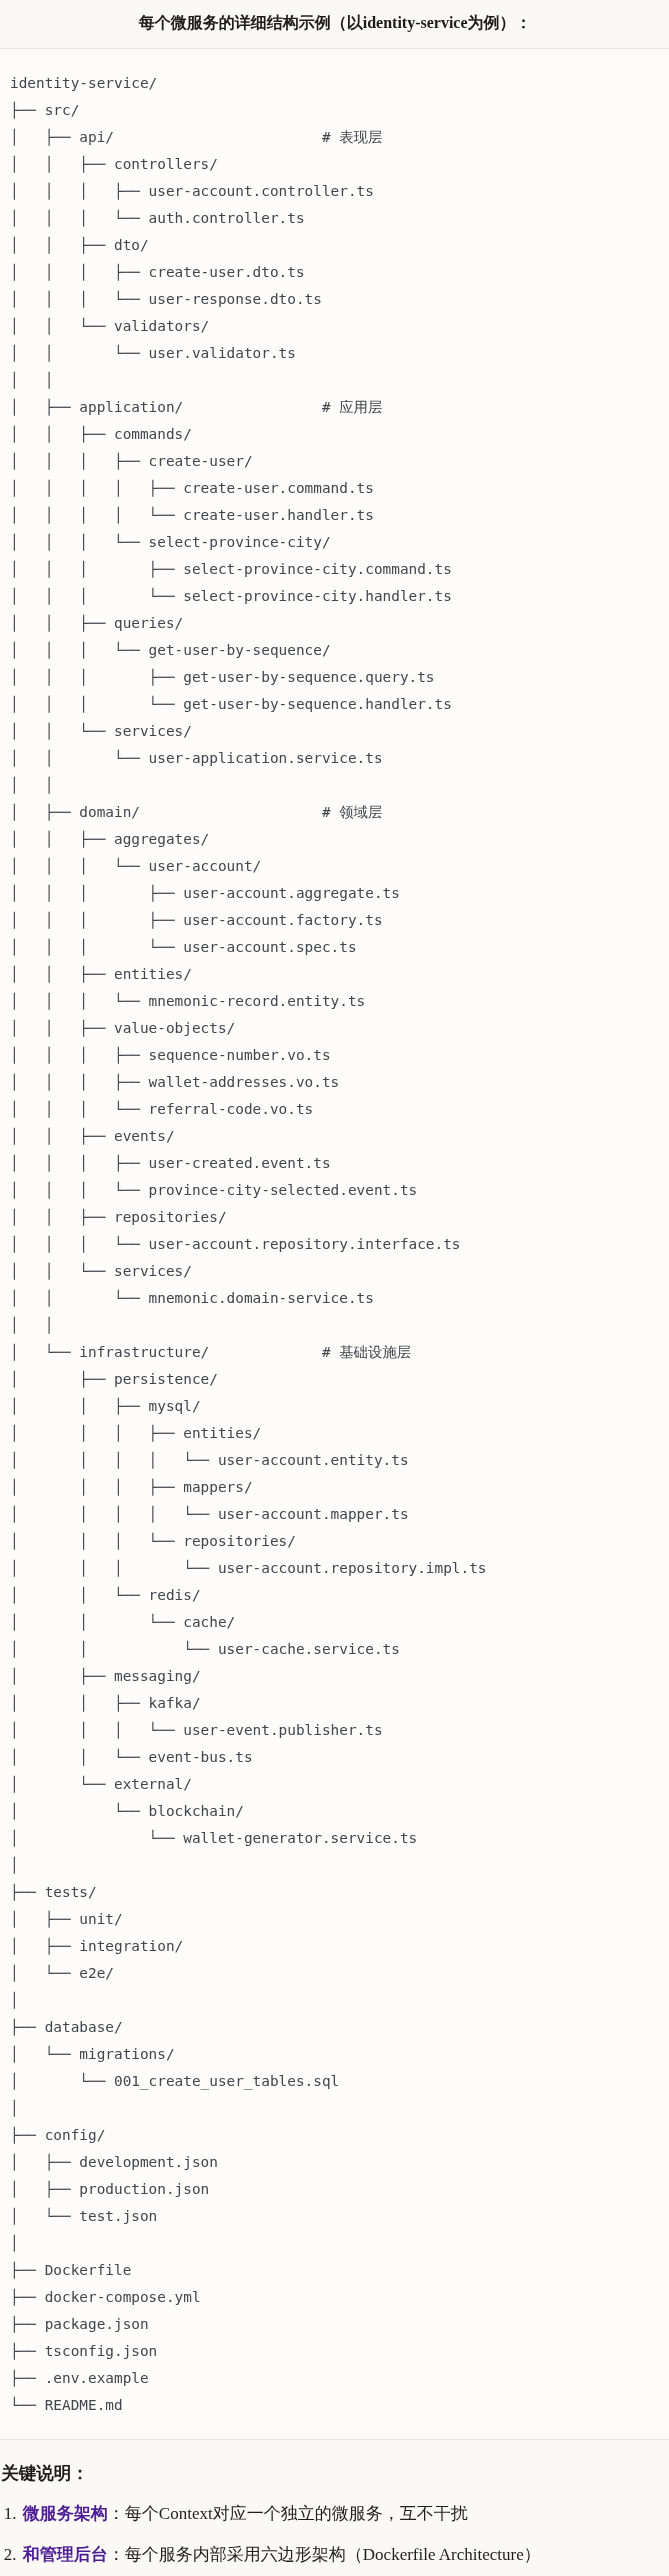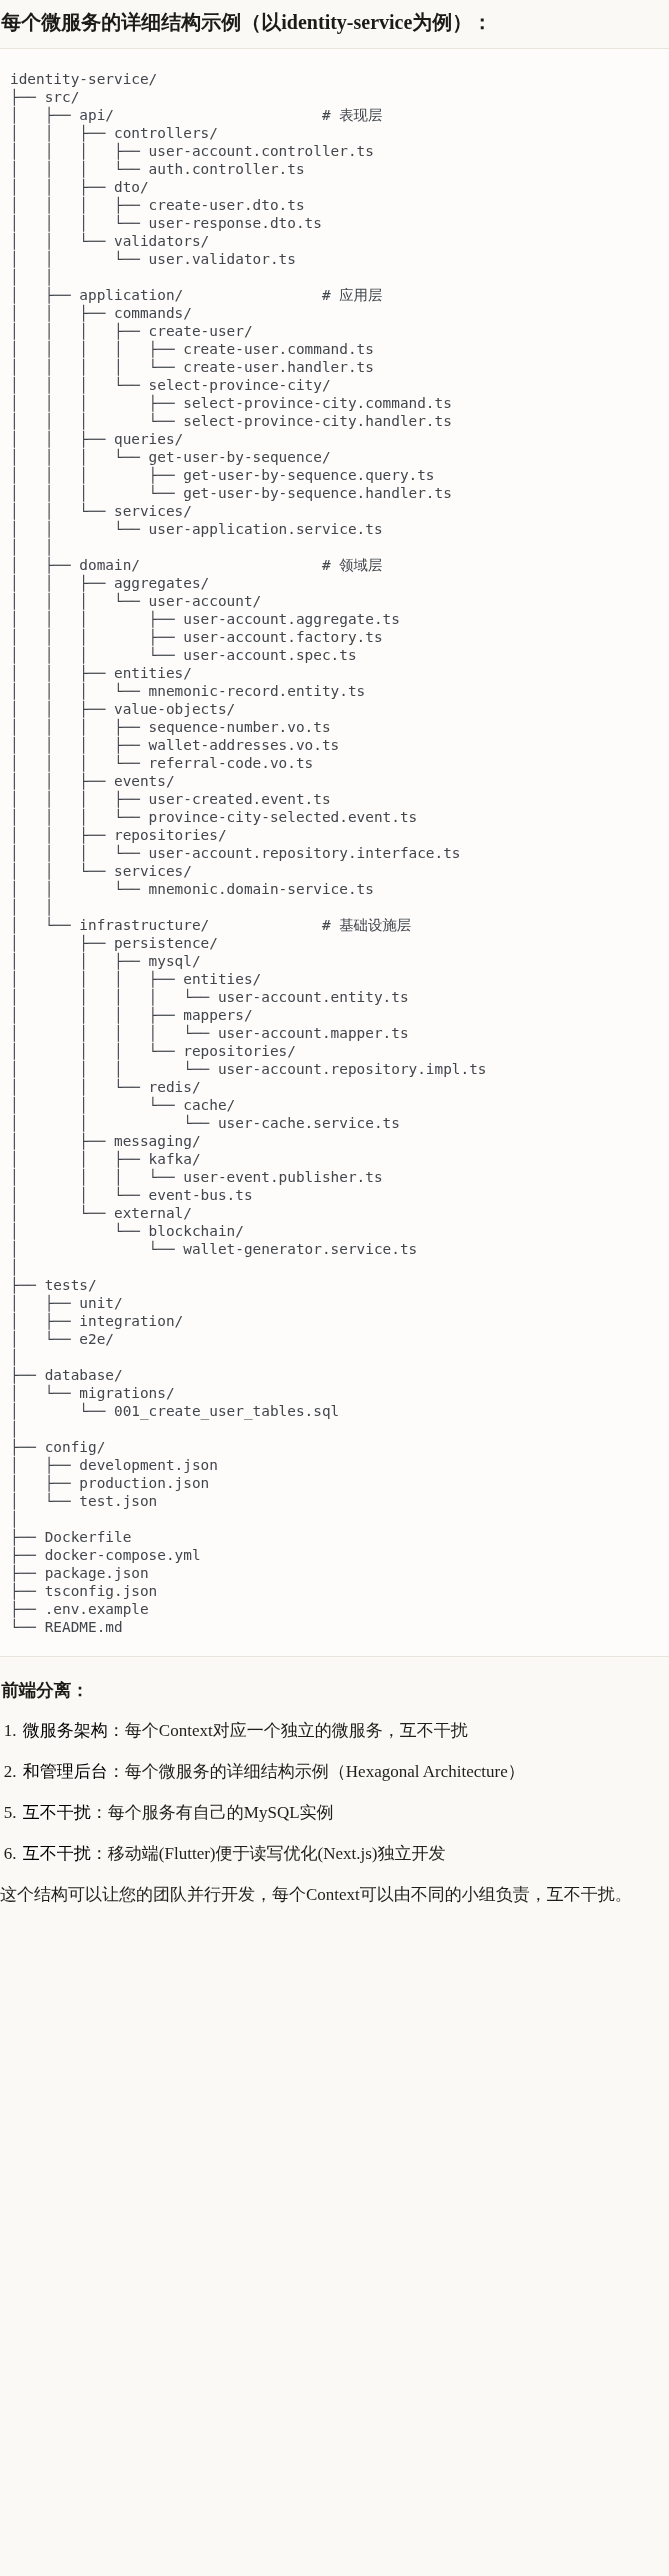--- a/index.html
+++ b/index.html
@@ -13,39 +13,40 @@
   html,body{margin:0;padding:0;}
   body{
     width:669px;height:2576px;overflow:hidden;
     background:var(--page-bg);
     color:var(--text);
     font-family:"Liberation Serif", serif;
     padding-top:7.5px;
   }
   .title{
     margin:0 0 0 1.3px;
-    font-size:20px;
+    font-size:16px;
     line-height:29px;
     font-weight:700;
     color:#1c1b18;
     font-family:"Liberation Serif", serif;
+    text-align:center;
   }
   .code-block{
     margin-top:11.3px;
     width:100%;
     background:var(--code-bg);
     border-top:0.6px solid var(--border);
     border-bottom:0.6px solid var(--border);
   }
   .tree{
     margin:0;
     padding:21px 10px 20.6px 10px;
     font-family:"DejaVu Sans Mono", monospace;
     font-size:14.4px;
-    line-height:18px;
+    line-height:27px;
     color:var(--code-text);
     white-space:pre;
   }
   .notes-heading{
     margin:19px 0 0 1.3px;
     font-size:17.5px;
     line-height:29px;
     font-weight:700;
     color:#1c1b18;
   }
@@ -57,22 +58,22 @@
   .note-item{
     font-size:17px;
     line-height:26px;
     margin:0 0 15px 0;
   }
   .note-num{
     display:inline-block;
     margin-right:6.3px;
   }
   .note-label{
-    font-weight:400;
-    color:#000000;
+    font-weight:700;
+    color:#4c1d95;
   }
   .closing{
     margin:13.8px 0 0 0;
     font-size:17px;
     line-height:26px;
   }
 </style>
 </head>
 <body>
 
@@ -163,29 +164,29 @@
 │   └── test.json
 │
 ├── Dockerfile
 ├── docker-compose.yml
 ├── package.json
 ├── tsconfig.json
 ├── .env.example
 └── README.md</pre>
   </div>
 
-  <h3 class="notes-heading">前端分离：</h3>
+  <h3 class="notes-heading">关键说明：</h3>
 
   <ol class="notes-list">
 
   <li class="note-item">
       <span class="note-num">1.</span><strong class="note-label">微服务架构</strong><span class="note-text">：每个Context对应一个独立的微服务，互不干扰</span>
     </li>
       <li class="note-item">
-      <span class="note-num">2.</span><strong class="note-label">和管理后台</strong><span class="note-text">：每个微服务的详细结构示例（Hexagonal Architecture）</span>
+      <span class="note-num">2.</span><strong class="note-label">和管理后台</strong><span class="note-text">：每个服务内部采用六边形架构（Dockerfile Architecture）</span>
     </li>
       <li class="note-item">
       <span class="note-num">5.</span><strong class="note-label">互不干扰</strong><span class="note-text">：每个服务有自己的MySQL实例</span>
     </li>
       <li class="note-item">
       <span class="note-num">6.</span><strong class="note-label">互不干扰</strong><span class="note-text">：移动端(Flutter)便于读写优化(Next.js)独立开发</span>
     </li>
     </ol>
 
   <p class="closing">这个结构可以让您的团队并行开发，每个Context可以由不同的小组负责，互不干扰。</p>

